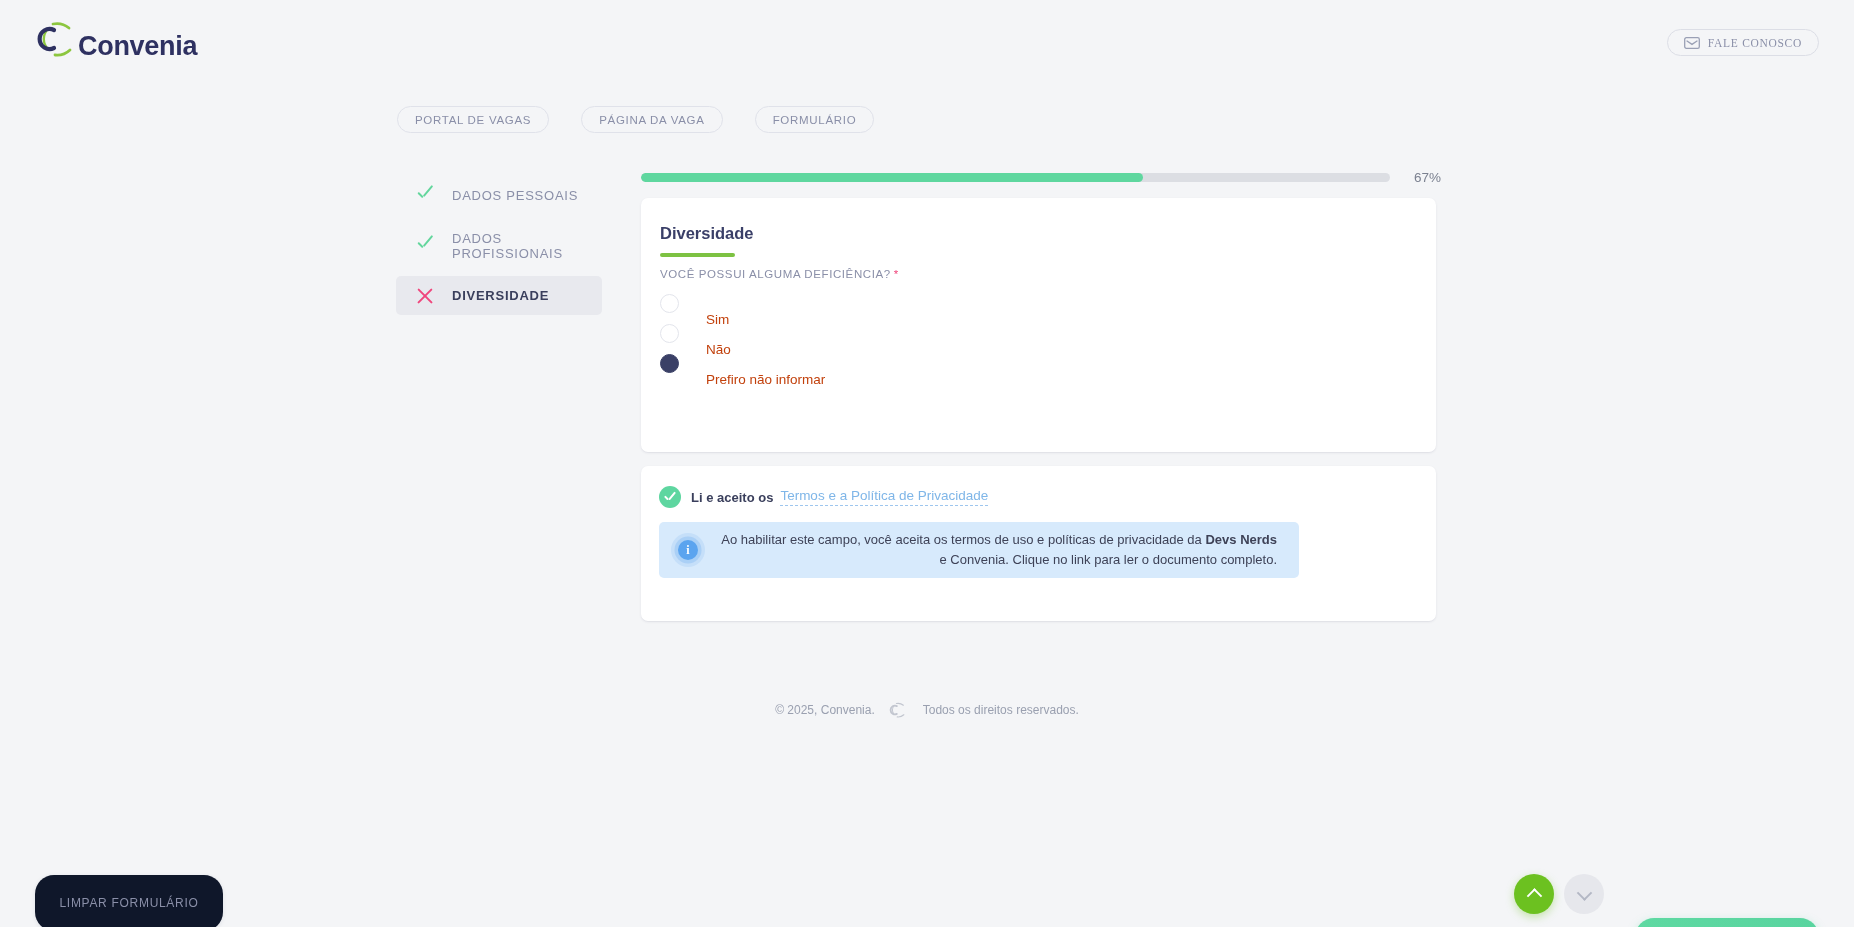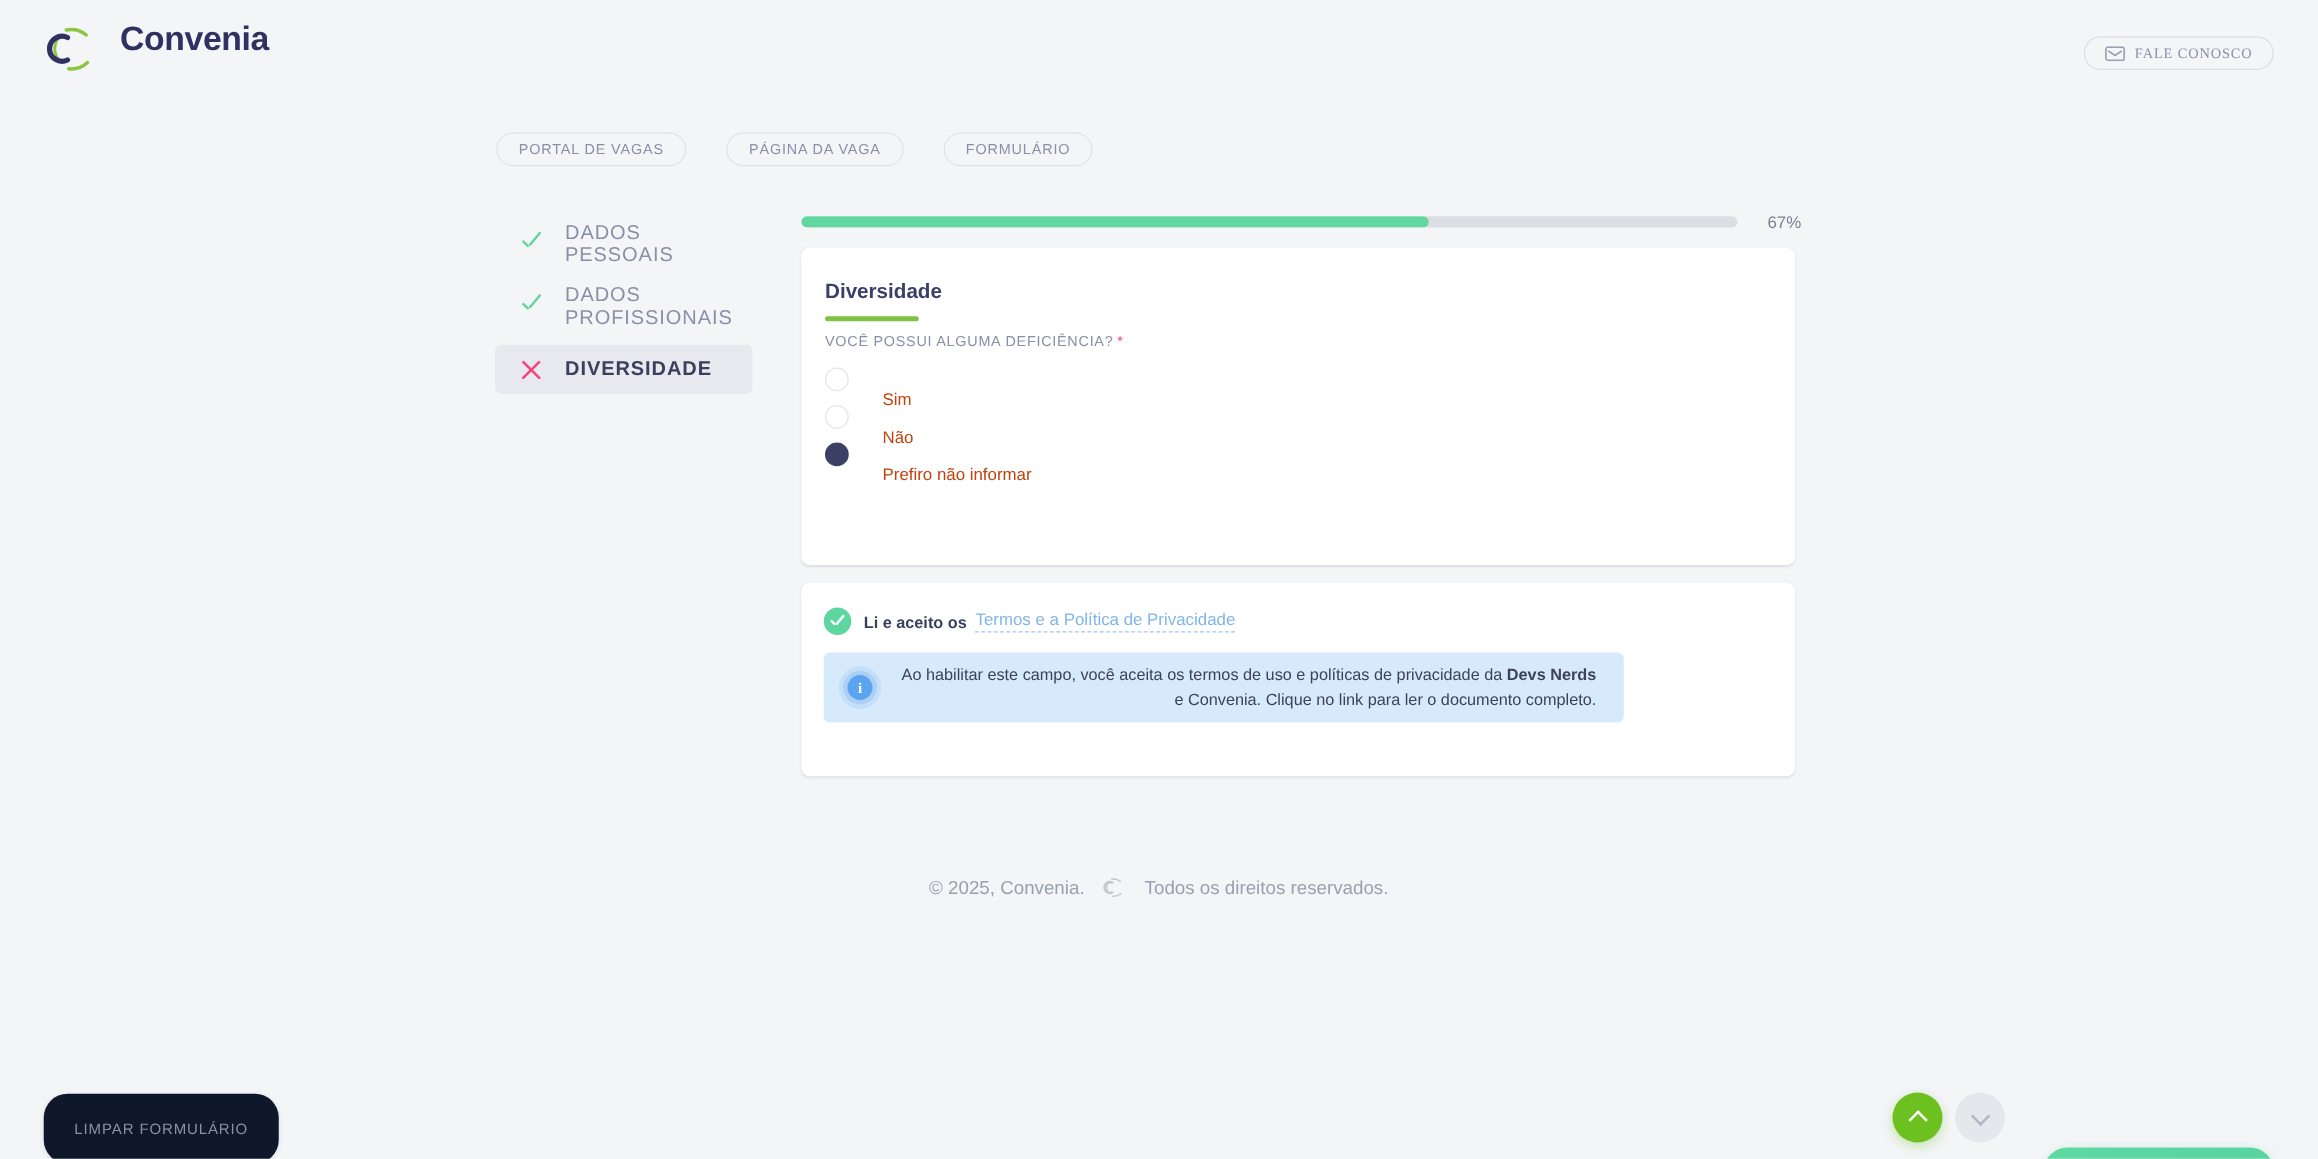--- a/index.html
+++ b/index.html
@@ -6,21 +6,21 @@
   html, body {
     width: 1854px; height: 927px;
     background: #f4f5f7;
     font-family: "Liberation Sans", sans-serif;
     overflow: hidden;
   }
   .page { position: relative; width: 1854px; height: 927px; }
 
   
   .header { position: absolute; top: 0; left: 0; width: 1854px; height: 82px; }
-  .logo { position: absolute; left: 36px; top: 16px; display: flex; align-items: flex-start; gap: 20px; }
+  .logo { position: absolute; left: 36px; top: 16px; display: flex; align-items: flex-end; gap: 2px; }
   .logo-mark { width: 46px; height: 46px; position: relative; }
   .logo-text { font-size: 27px; font-weight: 700; color: #2e3161; letter-spacing: -0.3px; margin-left: -6px; }
 
   .contact-btn {
     position: absolute; right: 35px; top: 29px;
     height: 27px; padding: 0 16px;
     border: 1px solid #dcdee6; border-radius: 14px;
     background: transparent;
     display: flex; align-items: center; gap: 8px;
     cursor: pointer;
@@ -42,21 +42,21 @@
   .progress-pct { margin-left: 24px; font-size: 13.5px; color: #7b8190; }
 
   
   .steps { position: absolute; left: 396px; top: 176px; width: 206px; }
   .step {
     height: 39px; border-radius: 5px; display: flex; align-items: center; padding-left: 18px; cursor: pointer;
     margin-bottom: 11px;
   }
   .step.active { background: #e8e9ee; }
   .step .ico { width: 22px; height: 22px; margin-right: 16px; position: relative; flex: none; }
-  .step .lbl { font-size: 16px; letter-spacing: 0.75px; color: #8a8fa8; font-weight: 400; }
+  .step .lbl { font-size: 13px; letter-spacing: 0.75px; color: #8a8fa8; font-weight: 400; }
   .step.active .lbl { color: #3a3f5c; font-weight: 700; }
 
   
   .ico-check:before {
     content:""; position:absolute; left:3px; top:9px; width:7px; height:2px;
     background:#63d69d; transform: rotate(45deg); border-radius:1px;
   }
   .ico-check:after {
     content:""; position:absolute; left:7px; top:5px; width:14px; height:2px;
     background:#63d69d; transform: rotate(-50deg); border-radius:1px;
@@ -116,21 +116,21 @@
     color: #fff; font-size: 12px; font-weight: 700; font-family: "Liberation Serif", serif;
     display: flex; align-items: center; justify-content: center;
   }
   .info-text { margin-left: 12px; font-size: 13px; line-height: 20px; color: #3e4257; max-width: 560px; }
   .info-text b { font-weight: 700; }
 
   
   .footer {
     position: absolute; left: 0; top: 700px; width: 1854px;
     display: flex; align-items: center; justify-content: center; gap: 14px;
-    font-size: 15px; color: #9aa0b0;
+    font-size: 12px; color: #9aa0b0;
   }
   .footer-mark { width: 20px; height: 20px; position: relative; opacity: .55; }
 
   
   .clear-btn {
     position: absolute; left: 35px; top: 875px; width: 188px; height: 56px;
     background: #0f172a; border: none; border-radius: 19px; cursor: pointer;
     box-shadow: 0 1px 4px rgba(40,45,80,.10);
     font-size: 12px; letter-spacing: 0.7px; color: #8a8fa8;
   }

